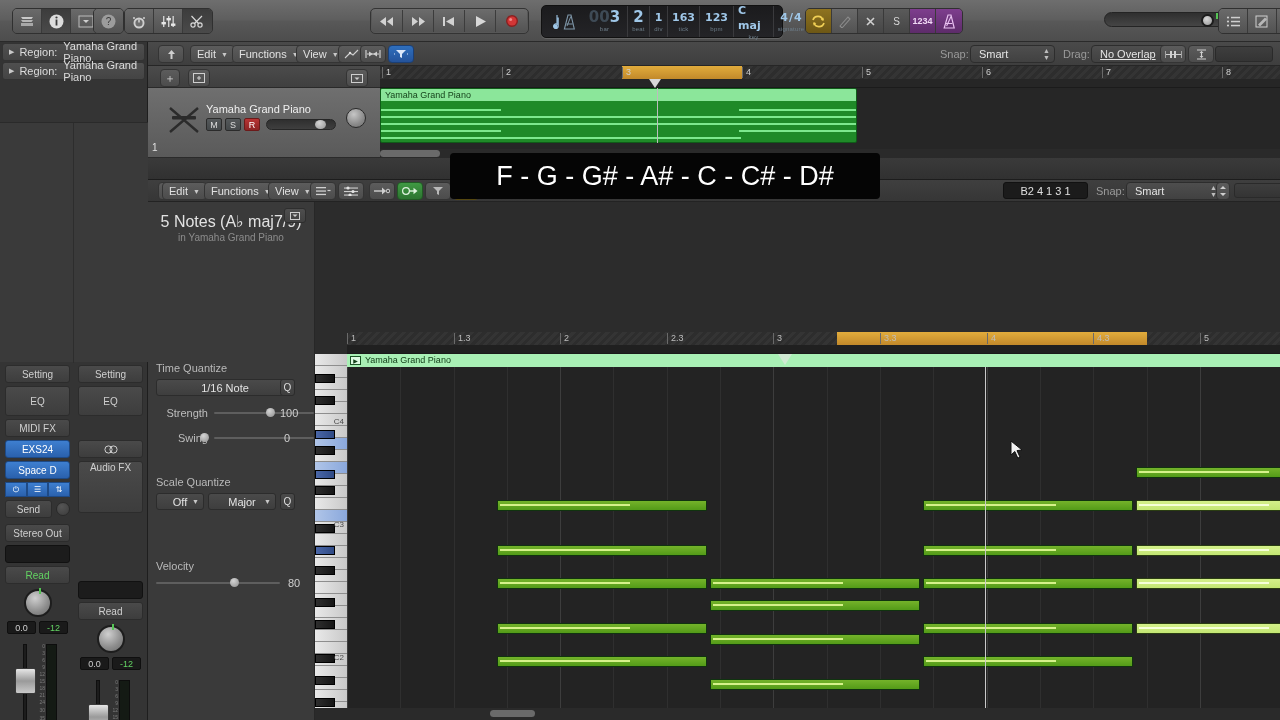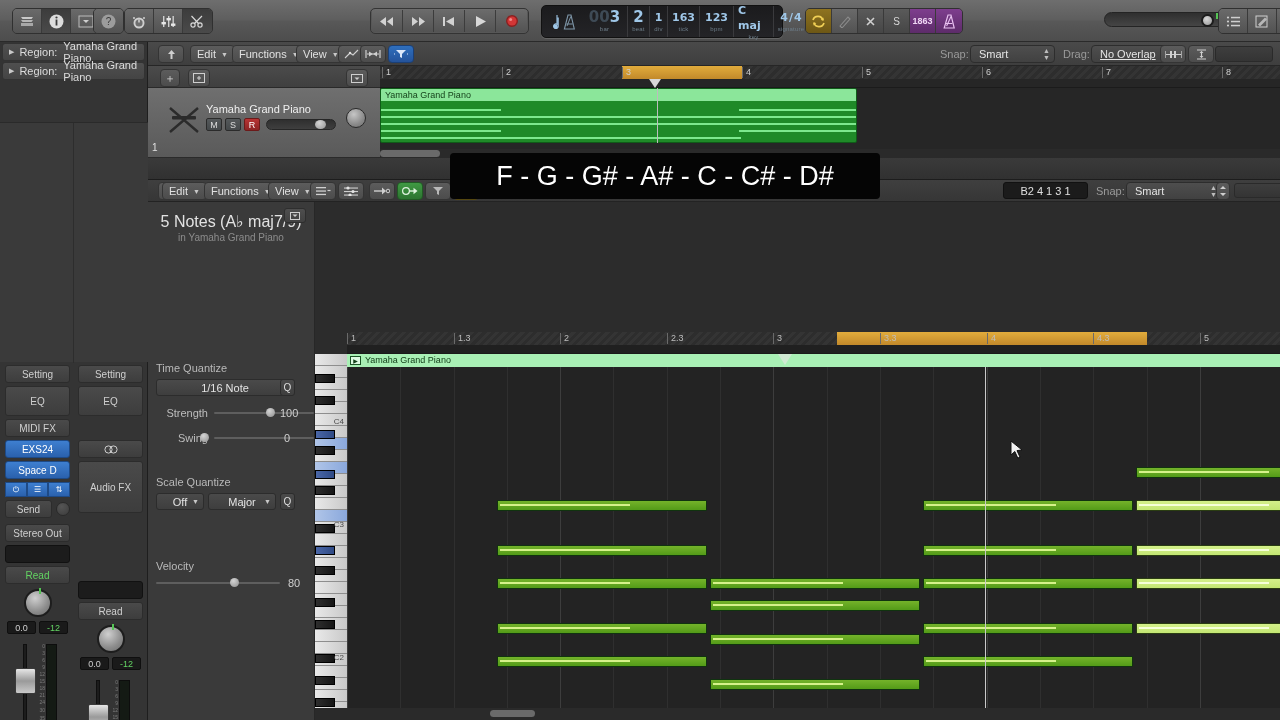--- a/index.html
+++ b/index.html
@@ -418,21 +418,21 @@
       </div>
       <div class="mode-btn dark">
         <svg width="13" height="13" viewBox="0 0 13 13">
             <path d="M3 3l7 7M10 3l-7 7" stroke="#d0d0d0" stroke-width="1.6"></path>
           </svg>
       </div>
       <div class="mode-btn dark">
         <span style="font-size:10px;color:#d8d8d8;">S</span>
       </div>
       <div class="mode-btn purple">
-        <span style="font-size:9px;color:#f0d8f5;font-weight:bold;">1863</span>
+        <span style="font-size:9px;color:#f0d8f5;font-weight:bold;">1234</span>
       </div>
       <div class="mode-btn purple">
         <svg width="13" height="15" viewBox="0 0 13 15">
             <path d="M5 1h3l3.2 13H1.2z" fill="none" stroke="#e8c0f0" stroke-width="1.2"></path>
             <path d="M2.8 9.5h6.6" stroke="#e8c0f0" stroke-width="1"></path>
             <path d="M8 2.6L3.6 12" stroke="#e8c0f0" stroke-width="1.1"></path>
           </svg>
       </div>
     </div>
 
@@ -617,21 +617,21 @@
       <div class="cs-row tall">
           <span>EQ</span>
         </div>
       <div class="cs-row" style="height:18px;visibility:hidden;"></div>
       <div class="cs-row">
         <svg width="16" height="9" viewBox="0 0 16 9">
             <circle cx="5.5" cy="4.5" r="3.6" fill="none" stroke="#cfcfcf" stroke-width="1"></circle>
             <circle cx="10.5" cy="4.5" r="3.6" fill="none" stroke="#cfcfcf" stroke-width="1"></circle>
           </svg>
       </div>
-      <div class="cs-row" style="height:52px;align-items:center;">
+      <div class="cs-row" style="height:52px;align-items:flex-start;">
           <span>Audio FX</span>
         </div>
       <div class="cs-row" style="height:18px;visibility:hidden;"></div>
       <div class="cs-row" style="margin-top:26px;visibility:hidden;"></div>
       <div class="cs-row plain">
           <span></span>
         </div>
       <div class="cs-row">
           <span>Read</span>
         </div>

